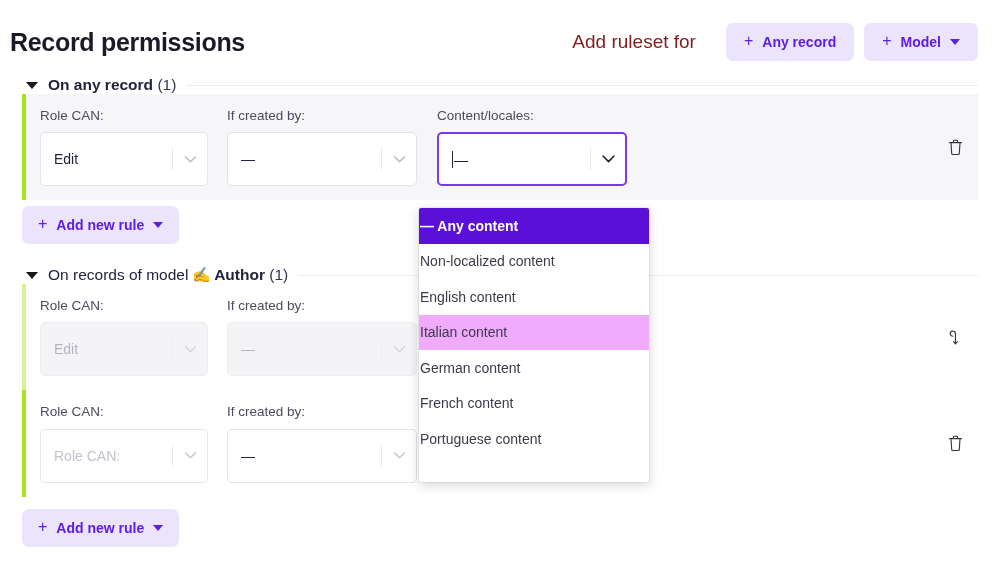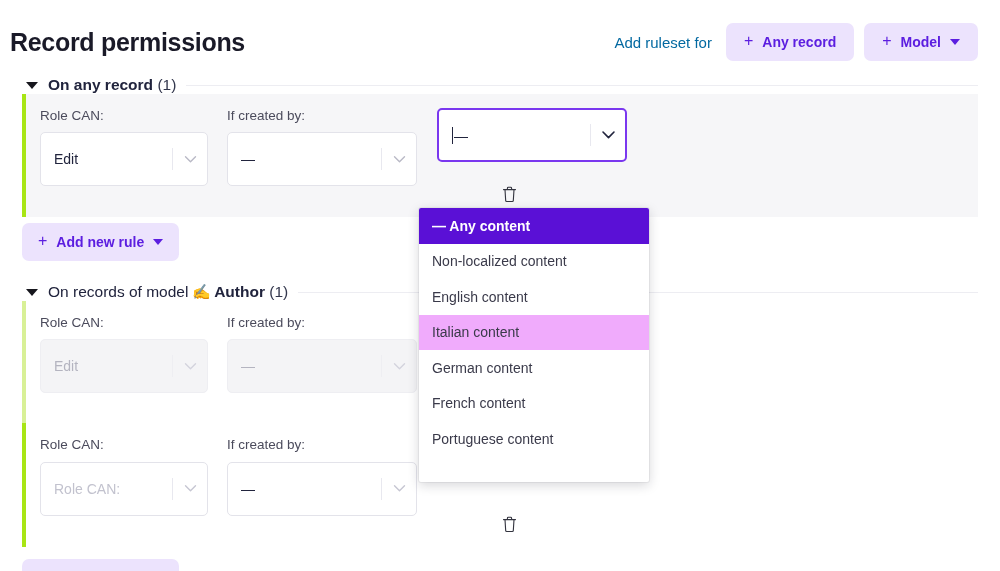--- a/index.html
+++ b/index.html
@@ -28,23 +28,23 @@
     letter-spacing: -0.3px;
     color: #1a1a28;
     margin: 0;
   }
   .header-actions {
     display: flex;
     align-items: center;
     gap: 10px;
   }
   .header-hint {
-    font-size: 15px;
-    color: #0369a1;
-    margin-right: 4px;
+    font-size: 19px;
+    color: #7f1d1d;
+    margin-right: 20px;
   }
   .pill-btn {
     background: #ece3fd;
     color: #5c1ee0;
     border: none;
     border-radius: 7px;
     font-size: 14px;
     font-weight: bold;
     font-family: "Liberation Sans", sans-serif;
     padding: 11px 18px;
@@ -105,21 +105,20 @@
 
   
   .rules-block { padding: 0 22px; }
 
   .rule-row {
     position: relative;
     display: flex;
     align-items: flex-start;
     padding: 14px 0 14px 18px;
     min-height: 72px;
-    flex-direction: column;
   }
   .rule-row.shaded { background: #f6f6f8; }
   .accent {
     position: absolute;
     left: 0; top: 0; bottom: 0;
     width: 4px;
     background: #a8e515;
   }
   .accent.faded { background: #d8f096; }
 
@@ -233,21 +232,21 @@
     background: #ffffff;
     border-radius: 2px;
     box-shadow: 0 3px 12px rgba(24,24,40,0.18), 0 0 0 1px rgba(24,24,40,0.05);
     overflow: hidden;
     z-index: 40;
   }
   .dd-item {
     height: 35.5px;
     display: flex;
     align-items: center;
-    padding: 0 0 0 13px;
+    padding: 0 0 0 1px;
     font-size: 14px;
     color: #3a3a4a;
     cursor: pointer;
     white-space: nowrap;
   }
   .dd-item.selected {
     background: #5a10d6;
     color: #ffffff;
     font-weight: bold;
   }
@@ -306,20 +305,21 @@
           <span class="select-sep"></span>
           <span class="chev">
             <svg width="13" height="9" viewBox="0 0 13 9">
                 <path d="M1.5 1.8 L6.5 6.8 L11.5 1.8" fill="none" stroke="#b9b9c6" stroke-width="1.4" stroke-linecap="round" stroke-linejoin="round"></path>
               </svg>
           </span>
         </div>
       </div>
 
       <div class="field-col wide">
+        <div class="field-label">Content/locales:</div>
         <div class="select-box focused">
           <span class="select-value"><span class="caret-text"></span><span class="dash-val">—</span></span>
           <span class="select-sep"></span>
           <span class="chev">
             <svg width="15" height="10" viewBox="0 0 15 10">
                 <path d="M2 2 L7.5 7.6 L13 2" fill="none" stroke="#21243d" stroke-width="1.6" stroke-linecap="round" stroke-linejoin="round"></path>
               </svg>
           </span>
         </div>
       </div>

